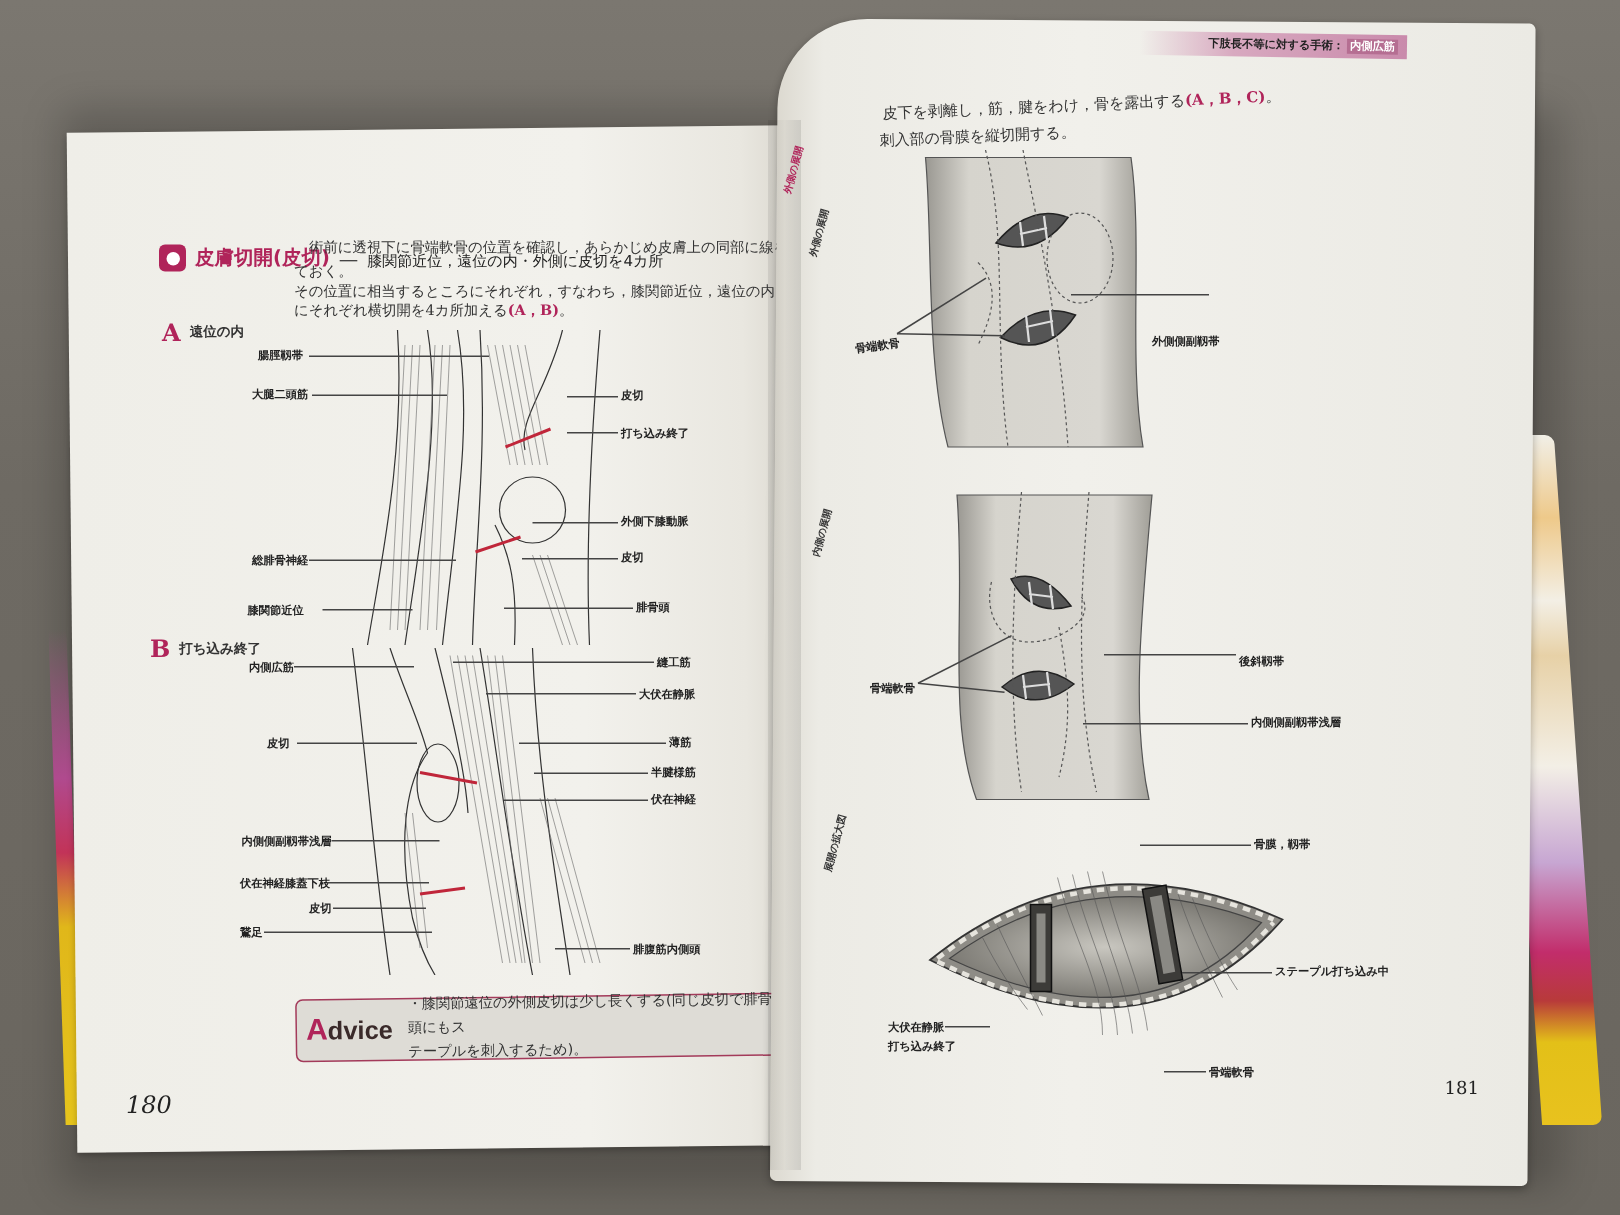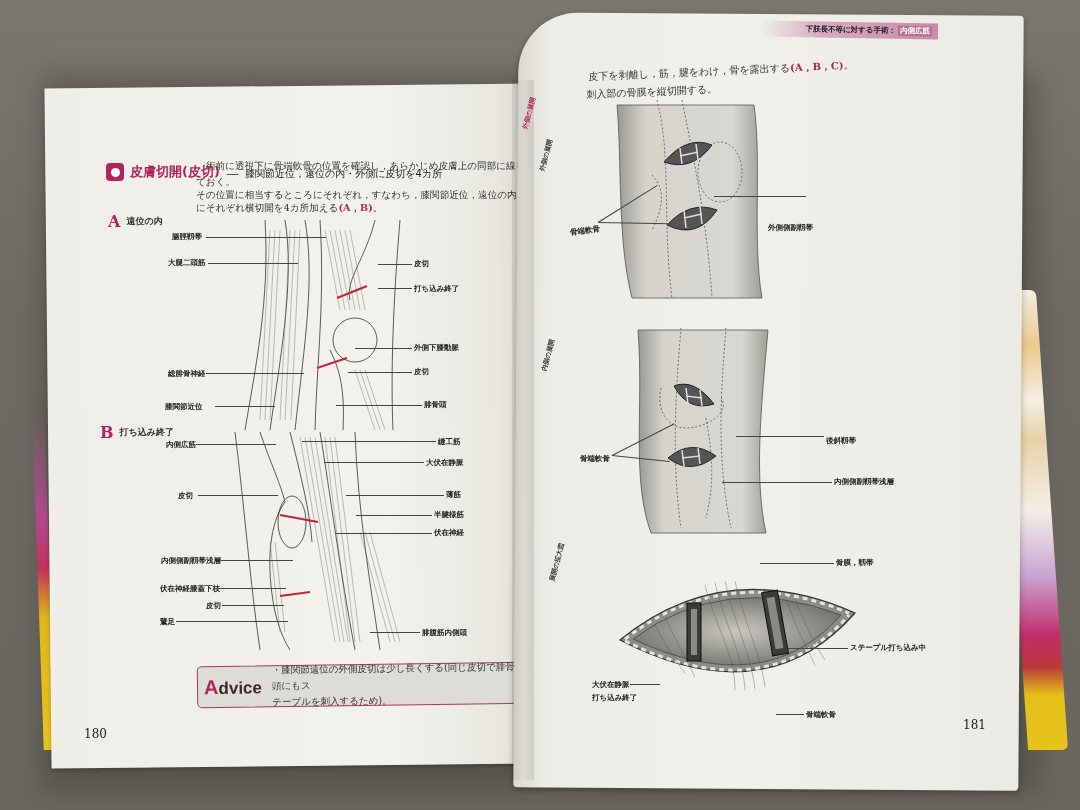--- a/index.html
+++ b/index.html
@@ -82,21 +82,21 @@
     display:flex; align-items:center; transform: rotate(-0.8deg);
   }
   .advice-word {
     font-size:17px; color:#3a2a2a; padding:0 10px 0 6px; font-weight:bold;
     font-family:"Liberation Sans",sans-serif;
   }
   .advice-word .cap { color:#b0245a; font-size:20px; }
   .advice-text { font-size:9.5px; line-height:16px; color:#333; }
   .page-num {
     position:absolute; font-family:"DejaVu Serif","Liberation Serif",serif;
-    font-size:12px; color:#222;
+    font-style:italic; font-size:16px; color:#222;
   }
   
   .running-head {
     position:absolute; left:760px; top:22px; width:178px; height:16px;
     background: linear-gradient(90deg, rgba(210,150,180,0.0) 0%, #d8a9c0 35%, #c98aab 100%);
     transform: rotate(1deg); font-size:7.5px; font-weight:bold; color:#222;
     display:flex; align-items:center; justify-content:flex-end; padding-right:6px; box-sizing:border-box;
   }
   .running-head .sub { background:#b56e92; color:#fff; padding:0 2px; margin-left:2px; }
   .r-para {

